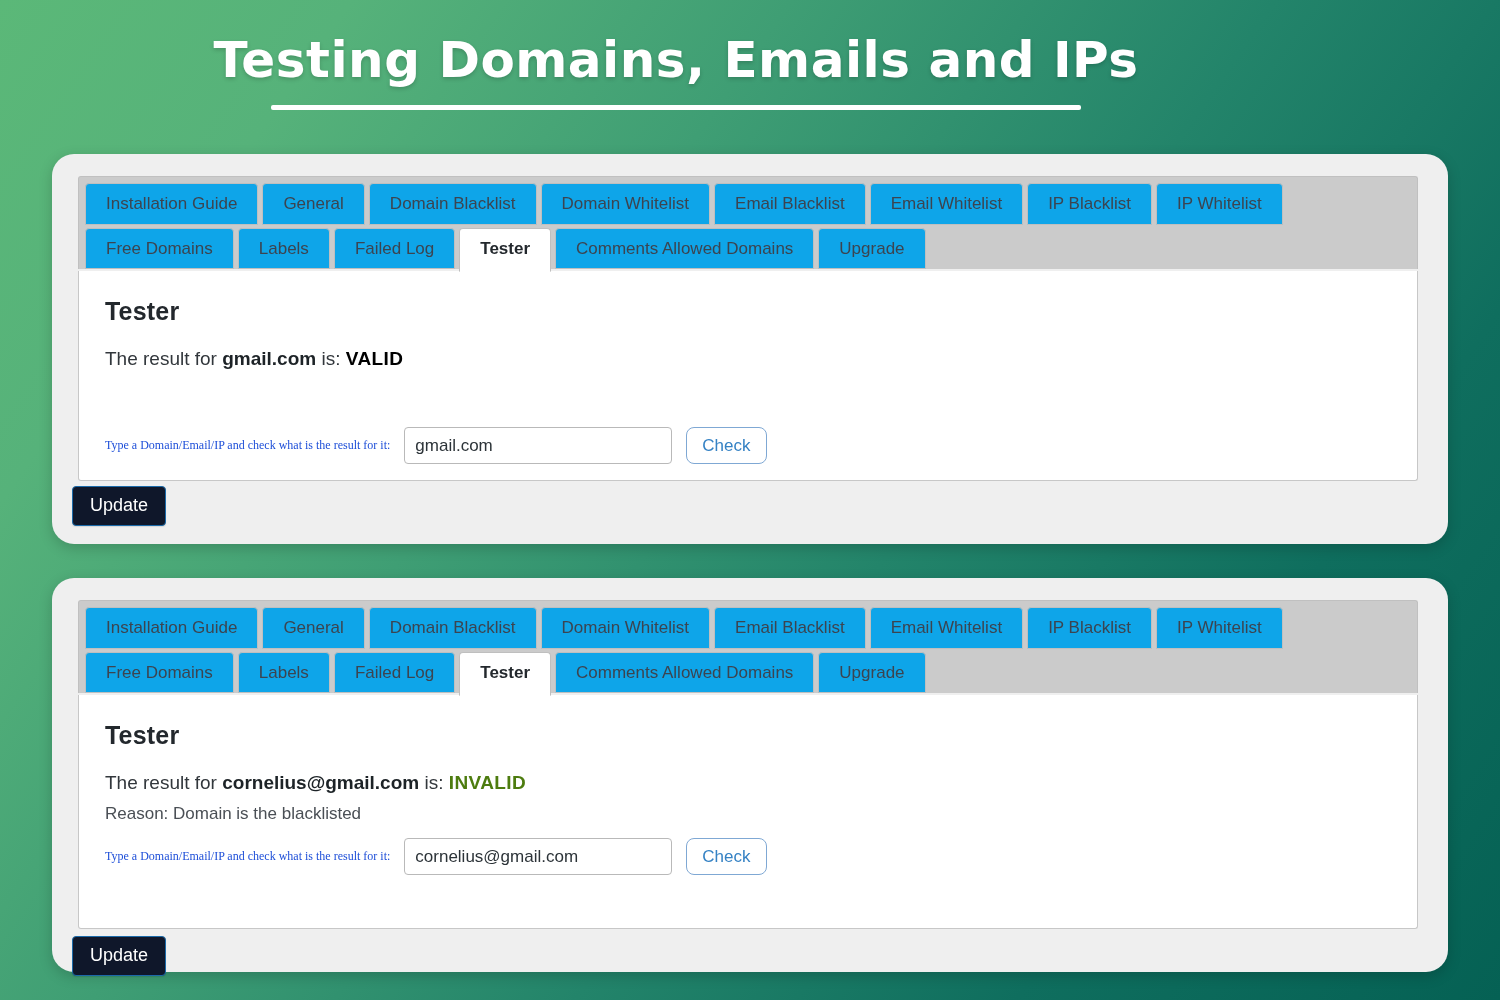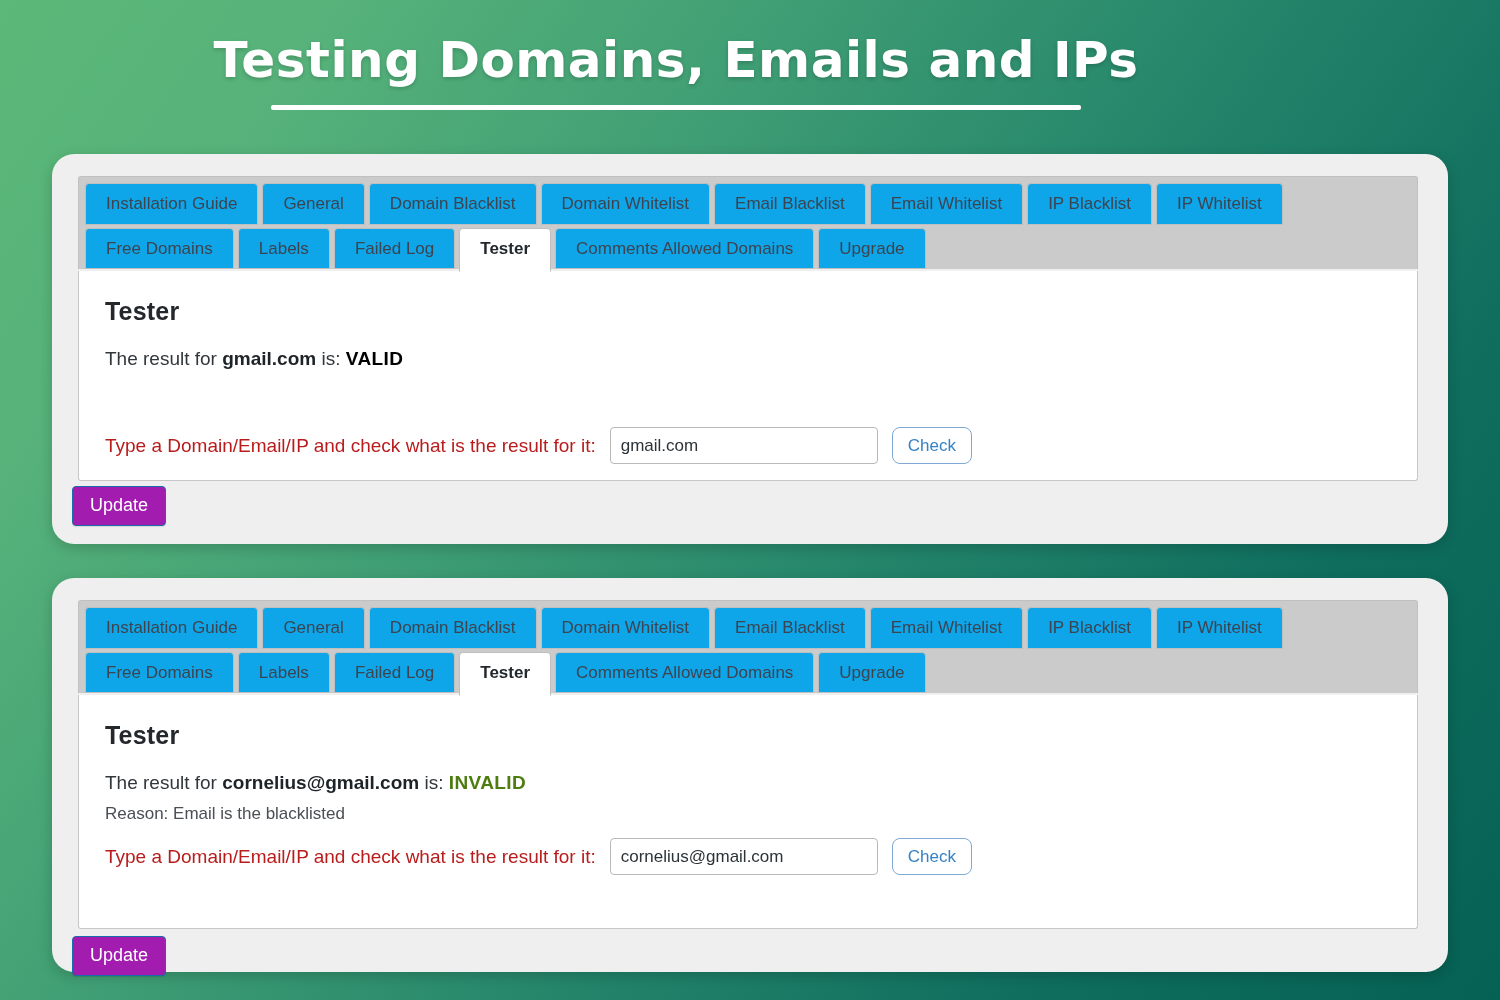--- a/index.html
+++ b/index.html
@@ -142,23 +142,24 @@
 
   .check-row {
     display: flex;
     align-items: center;
     gap: 14px;
   }
   #panel-1 .check-row { margin-top: 57px; }
   #panel-2 .check-row { margin-top: 14px; }
 
   .check-label {
-    font-size: 19px;
-    color: #b91c1c;
+    font-size: 12px;
+    color: #1d4ed8;
     white-space: nowrap;
+    font-family: Liberation Serif, serif;
   }
   .check-input {
     width: 268px;
     height: 37px;
     padding: 6px 10px;
     font-family: "Liberation Sans", sans-serif;
     font-size: 17px;
     color: #2c3338;
     background: #ffffff;
     border: 1px solid #b9b9b9;
@@ -177,21 +178,21 @@
     cursor: pointer;
   }
 
   
   .update-btn {
     position: absolute;
     left: 20px;
     font-family: "Liberation Sans", sans-serif;
     font-size: 18px;
     color: #ffffff;
-    background: #a21caf;
+    background: #0f172a;
     border: 1px solid #1b6aa9;
     border-radius: 4px;
     padding: 9px 17px;
     cursor: pointer;
     line-height: 1.1;
     box-shadow: 0 1px 1px rgba(0,0,0,0.10);
   }
   #card-1 .update-btn { top: 332px; }
   #card-2 .update-btn { top: 358px; }
 </style>
@@ -269,21 +270,21 @@
   </div>
 
   <div class="panel" id="panel-2">
     <div class="panel-inner">
       <div class="section-title">Tester</div>
 
       <div class="result-line">
         <span>The result for </span><span class="target">cornelius@gmail.com</span><span> is: </span><span class="verdict invalid">INVALID</span>
       </div>
 
-      <div class="reason-line">Reason: Email is the blacklisted</div>
+      <div class="reason-line">Reason: Domain is the blacklisted</div>
 
       <div class="check-row">
         <span class="check-label">Type a Domain/Email/IP and check what is the result for it:</span>
         <input class="check-input" type="text" value="cornelius@gmail.com" style="">
         <button class="check-btn">Check</button>
       </div>
     </div>
   </div>
 
   <button class="update-btn">Update</button>

